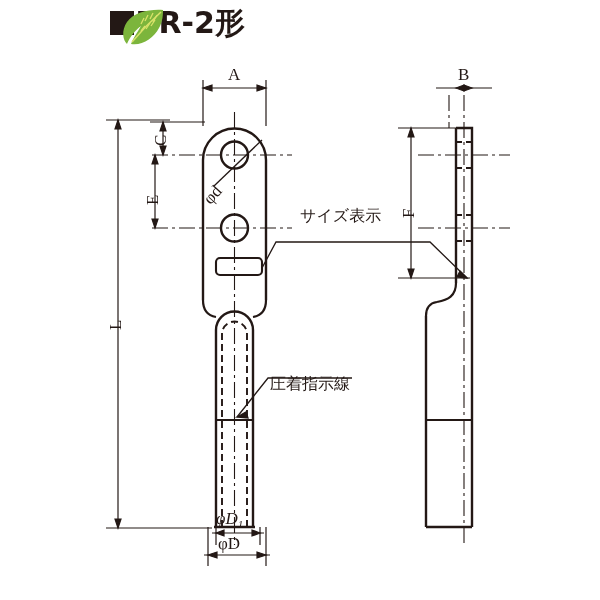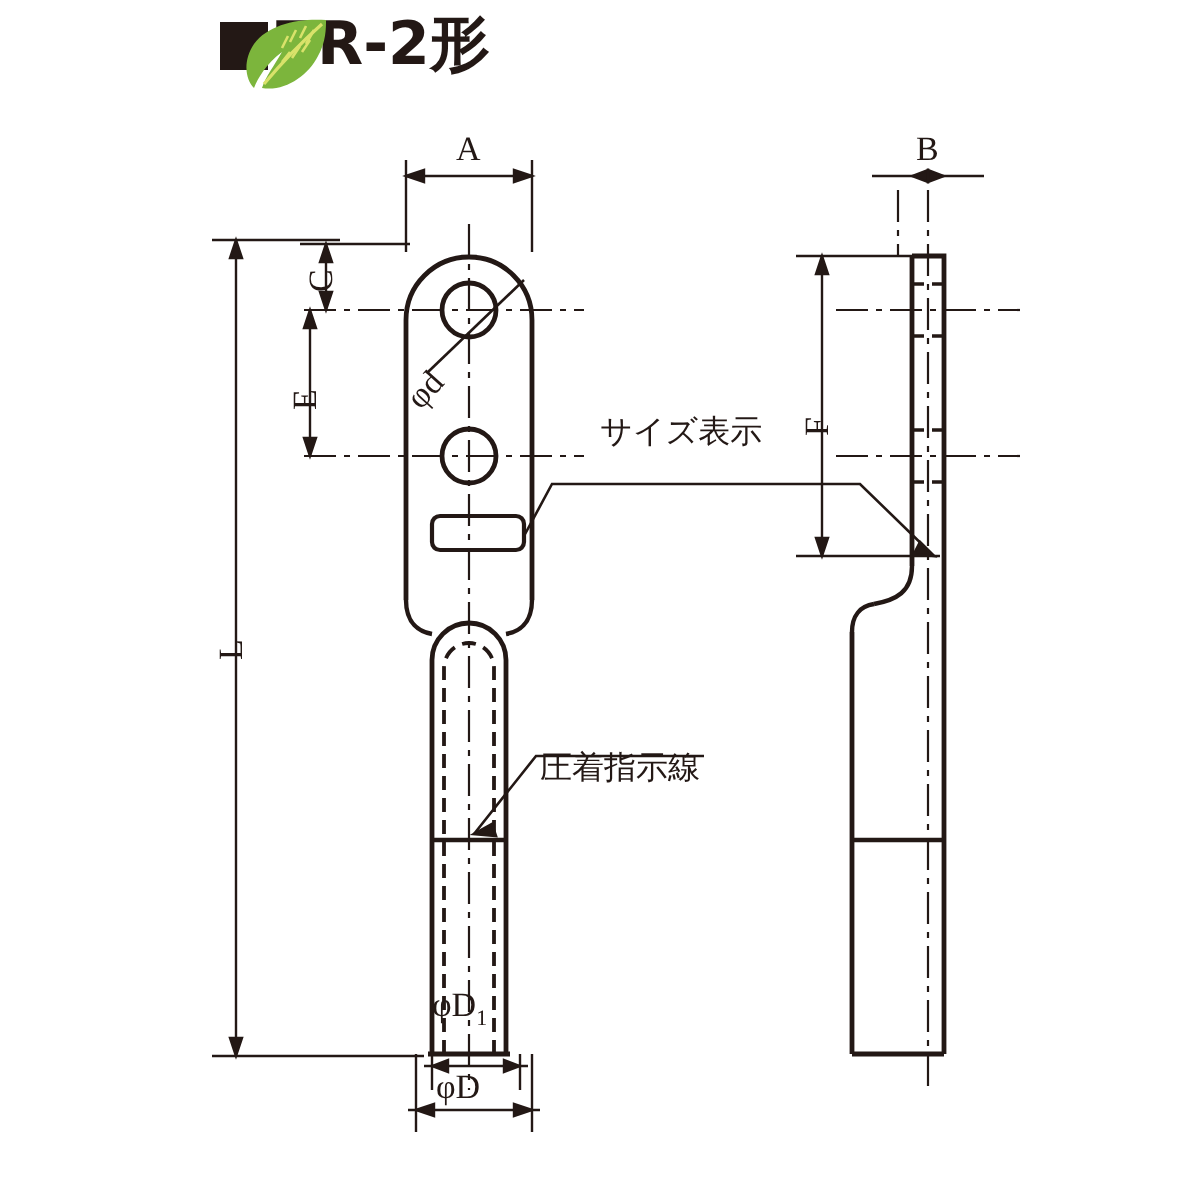--- a/index.html
+++ b/index.html
@@ -206,19 +206,19 @@
   <div class="lbl" style="left:228px;top:66px;">A</div>
   <div class="lbl" style="left:458px;top:66px;">B</div>
 
   <div class="lbl rot90" style="left:152px;top:146px;">C</div>
   <div class="lbl rot90" style="left:144px;top:205px;">E</div>
   <div class="lbl rot90" style="left:400px;top:218px;">F</div>
   <div class="lbl rot90" style="left:107px;top:330px;">L</div>
 
   <div class="lbl rot45" style="left:200px;top:196px;color:#231815;">φd</div>
 
-  <div class="lbl" style="left:216px;top:494px;"><span>φD</span><span class="sub">1</span></div>
+  <div class="lbl" style="left:216px;top:510px;font-style:italic;"><span>φD</span><span class="sub">1</span></div>
   <div class="lbl" style="left:218px;top:535px;">φD</div>
 
   <div class="lbl lbl-jp" style="left:300px;top:208px;">サイズ表示</div>
   <div class="lbl lbl-jp" style="left:270px;top:376px;">圧着指示線</div>
 
 </div>
 
 </body></html>

